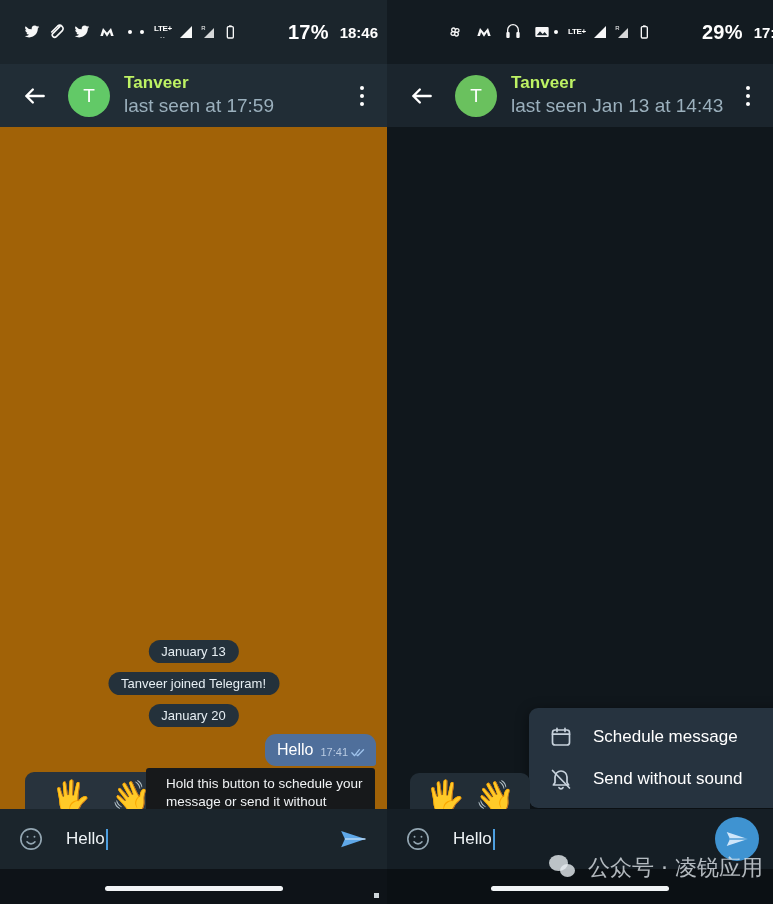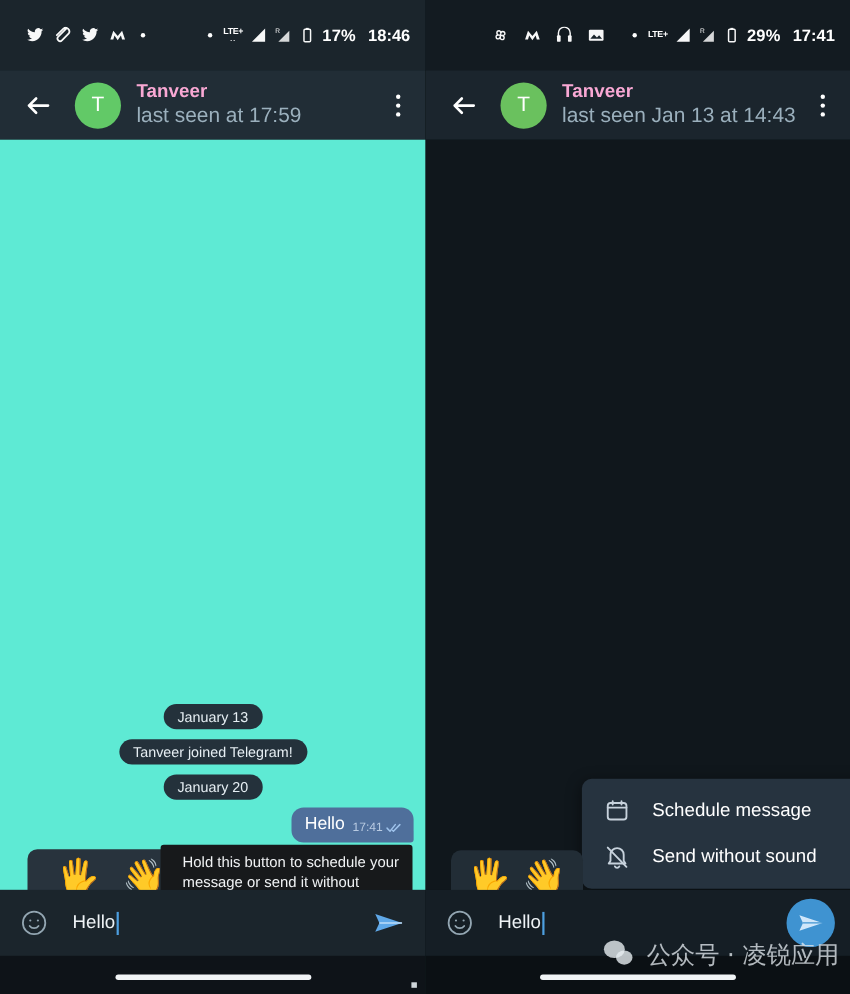--- a/index.html
+++ b/index.html
@@ -31,21 +31,21 @@
     box-sizing:border-box;
   }
   .panel.right .statusbar{background:#131b21;}
   .sb-left{display:flex;align-items:center;gap:9px;padding-left:24px;}
   .sb-right{display:flex;align-items:center;gap:6px;margin-left:auto;padding-right:14px;}
   .sb-ico{width:16px;height:16px;display:inline-block;opacity:.97;}
   .sb-ico svg{display:block;width:16px;height:16px;fill:#ffffff;}
   .sb-dot{width:4px;height:4px;border-radius:50%;background:#fff;display:inline-block;margin:0 4px;}
   .sb-lte{font-size:8px;font-weight:bold;color:#fff;letter-spacing:-.3px;line-height:1;}
   .sb-lte small{display:block;font-size:6px;letter-spacing:1px;text-align:center;}
-  .sb-text{font-size:15px;font-weight:bold;color:#ffffff;letter-spacing:.2px;}
+  .sb-text{font-size:20px;font-weight:bold;color:#ffffff;letter-spacing:.2px;margin-left:44px;}
   .sb-time{font-size:15px;font-weight:bold;color:#ffffff;margin-left:5px;text-align:center;}
 
   
   .chatheader{
     position:absolute;left:0;right:0;top:64px;height:63px;
     background:#212d36;
     display:flex;align-items:center;
     box-sizing:border-box;padding:0 14px 0 22px;
   }
   .panel.right .chatheader{background:#1b252d;}
@@ -53,29 +53,29 @@
   .back-arrow svg{display:block;width:26px;height:26px;stroke:#fff;fill:none;stroke-width:2.2;}
   .avatar{
     width:42px;height:42px;border-radius:50%;
     background:#62c967;
     margin-left:20px;flex:0 0 auto;
     display:flex;align-items:center;justify-content:center;
     color:#ffffff;font-size:19px;font-weight:normal;
   }
   .panel.right .avatar{background:#6ac15e;}
   .hdr-texts{margin-left:14px;display:flex;flex-direction:column;justify-content:center;min-width:0;}
-  .hdr-title{font-size:17px;font-weight:bold;color:#f9a8d4;line-height:1.15;letter-spacing:.1px;}
+  .hdr-title{font-size:17px;font-weight:bold;color:#bef264;line-height:1.15;letter-spacing:.1px;}
   .hdr-sub{font-size:19px;color:#9bb0bd;line-height:1.2;margin-top:2px;}
   .kebab{margin-left:auto;width:22px;height:30px;display:flex;flex-direction:column;justify-content:center;align-items:center;gap:4px;cursor:pointer;flex:0 0 auto;}
   .kebab i{display:block;width:4px;height:4px;border-radius:50%;background:#fff;}
 
   
   .chatbody{
     position:absolute;left:0;right:0;top:127px;bottom:95px;
-    background:#5eead4;
+    background:#a16207;
   }
   .panel.right .chatbody{background:#10171c;}
 
   .daychip{
     position:absolute;left:50%;transform:translateX(-50%);
     background:#24313b;
     color:#e6eef3;font-size:13px;
     padding:4px 13px;border-radius:12px;white-space:nowrap;
   }
   .bubble-out{

